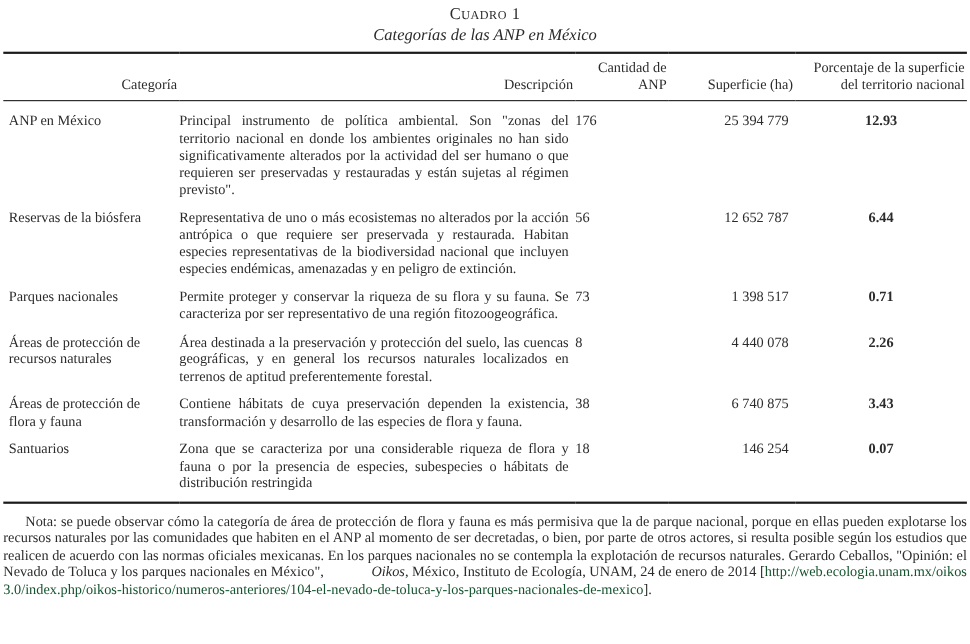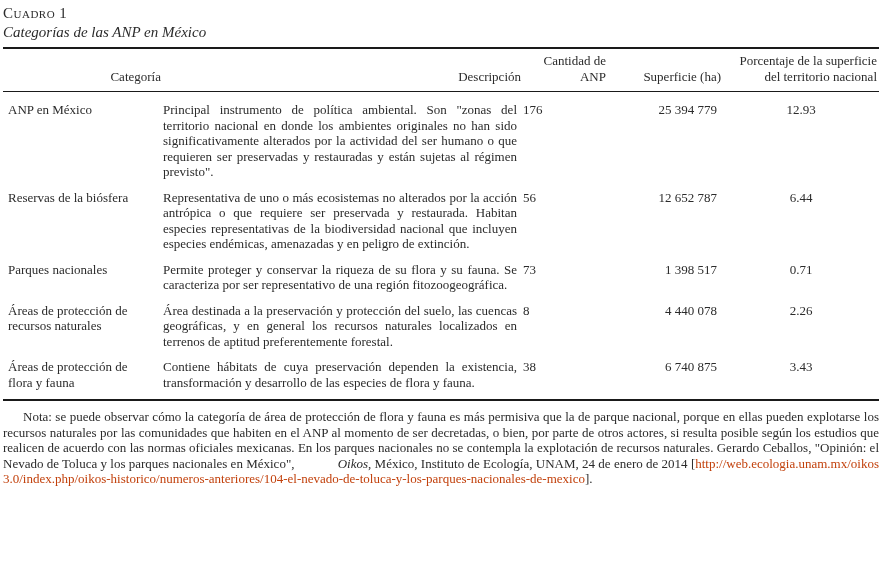--- a/index.html
+++ b/index.html
@@ -11,21 +11,21 @@
   }
   .page {
     width: 882px;
     height: 585px;
     box-sizing: border-box;
     padding: 4px 3px 0 3px;
     overflow: hidden;
     background: #ffffff;
   }
   .caption {
-    text-align: left;
+    text-align: center;
     line-height: 1.25;
   }
   .caption-label {
     font-variant: small-caps;
     font-size: 15px;
     letter-spacing: 0.5px;
   }
   .caption-subtitle {
     font-style: italic;
     font-size: 15px;
@@ -58,34 +58,34 @@
     vertical-align: top;
     padding: 10px 0 0 0;
     line-height: 15.5px;
     margin-left: 24px;
   }
   table.anp tbody tr:last-child td { padding-bottom: 9px; }
   td.cat  { padding-left: 5px !important; padding-right: 14px !important; }
   td.desc { text-align: justify; padding-right: 6px !important; }
   td.cant { text-align: left; }
   td.sup  { text-align: right; padding-right: 6px !important; }
-  td.pct  { text-align: center; }
+  td.pct  { text-align: center; font-weight: bold; }
   .footnotes {
     margin-top: 8px;
     font-size: 13px;
     line-height: 15.6px;
     text-align: justify;
   }
   .footnotes p {
     margin: 0;
     text-indent: 20px;
   }
   .it { font-style: italic; margin-left: 40px; }
   a.link {
-    color: #c2410c;
+    color: #14532d;
     text-decoration: none;
     overflow-wrap: anywhere;
     word-break: break-all;
     cursor: pointer;
   }
 </style>
 </head>
 <body>
 
 <div class="page">
@@ -141,20 +141,27 @@
         <td class="sup">4 440 078</td>
         <td class="pct">2.26</td>
       </tr>
       <tr>
         <td class="cat">Áreas de protección de flora y fauna</td>
         <td class="desc">Contiene hábitats de cuya preservación dependen la existencia, transformación y desarrollo de las especies de flora y fauna.</td>
         <td class="cant">38</td>
         <td class="sup">6 740 875</td>
         <td class="pct">3.43</td>
       </tr>
+      <tr>
+        <td class="cat">Santuarios</td>
+        <td class="desc">Zona que se caracteriza por una considerable riqueza de flora y fauna o por la presencia de especies, subespecies o hábitats de distribución restringida</td>
+        <td class="cant">18</td>
+        <td class="sup">146 254</td>
+        <td class="pct">0.07</td>
+      </tr>
     </tbody>
   </table>
 
   <div class="footnotes">
     <p><span>Nota: se puede observar cómo la categoría de área de protección de flora y fauna es más permisiva que la de parque nacional, porque en ellas pueden explotarse los recursos naturales por las comunidades que habiten en el ANP al momento de ser decretadas, o bien, por parte de otros actores, si resulta posible según los estudios que realicen de acuerdo con las normas oficiales mexicanas. En los parques nacionales no se contempla la explotación de recursos naturales. Gerardo Ceballos, "Opinión: el Nevado de Toluca y los parques nacionales en México", </span><span class="it">Oikos</span><span>, México, Instituto de Ecología, UNAM, 24 de enero de 2014 [</span><a class="link">http://web.ecologia.unam.mx/oikos3.0/index.php/oikos-historico/numeros-anteriores/104-el-nevado-de-toluca-y-los-parques-nacionales-de-mexico</a><span>].</span></p>
 
   </div>
 
 </div>
 

